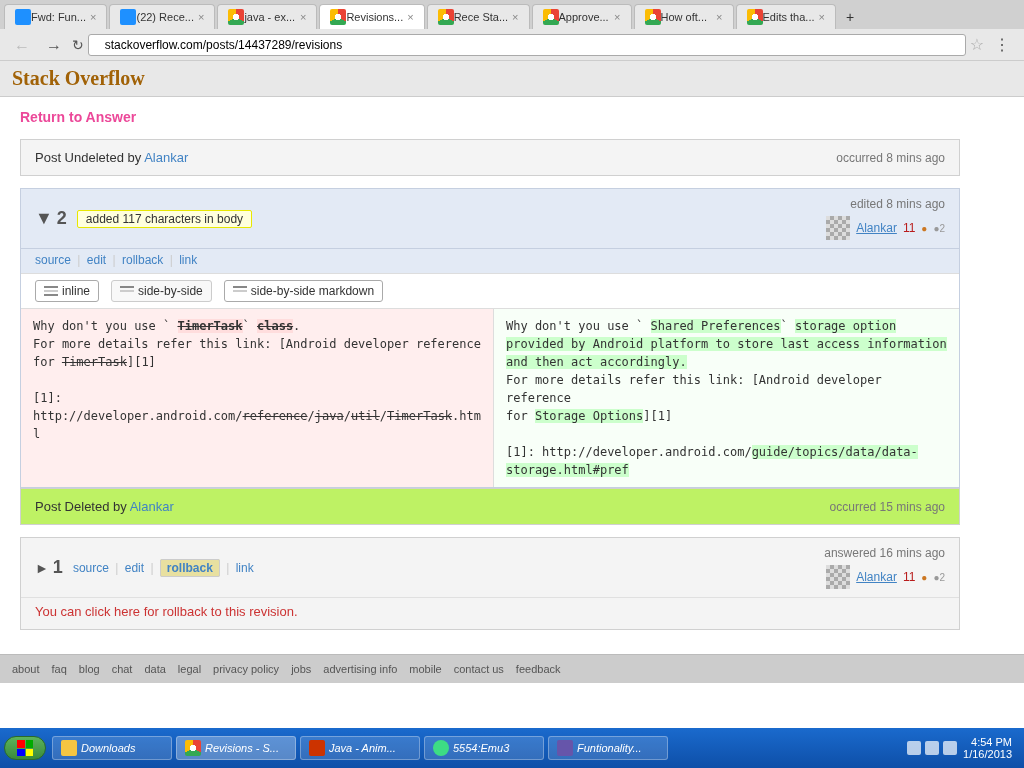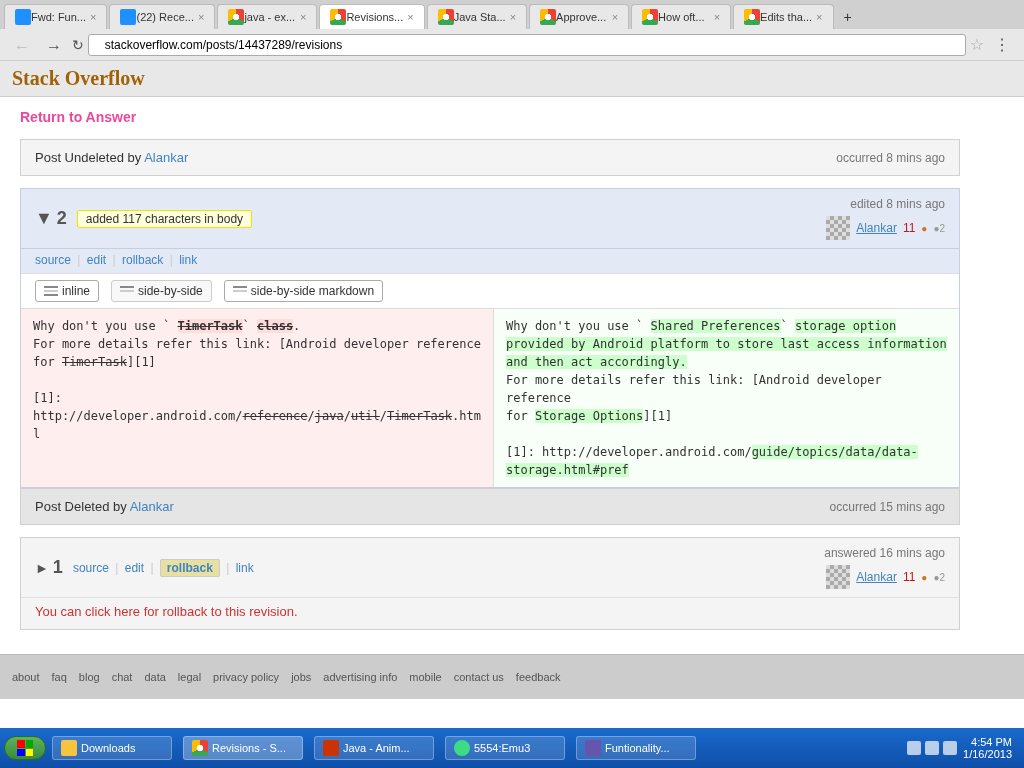--- a/index.html
+++ b/index.html
@@ -64,46 +64,46 @@
     
     .diff-content { display: flex; border-top: 1px solid #ddd; }
     .diff-pane { flex: 1; padding: 8px 12px; font-family: monospace; font-size: 12px; line-height: 1.5; min-height: 160px; }
     .diff-pane.left { background: #ffeeee; border-right: 1px solid #ddd; }
     .diff-pane.right { background: #f8fff8; }
     .diff-deleted { background: #ffdddd; text-decoration: line-through; font-weight: bold; }
     .diff-added-block { background: #ccffcc; display: inline; }
     .strikethrough { text-decoration: line-through; }
 
     
-    .post-deleted-box { background: #e5e5e5; border: 1px solid #d0d0d0; padding: 10px 14px; display: flex; justify-content: space-between; align-items: center; margin-bottom: 12px; }
+    .post-deleted-box { background: #bef264; border: 1px solid #d0d0d0; padding: 10px 14px; display: flex; justify-content: space-between; align-items: center; margin-bottom: 12px; }
 
     
     .revision1-box { border: 1px solid #d0d0d0; margin-bottom: 12px; }
     .revision1-header { background: #f4f4f4; padding: 8px 14px; display: flex; align-items: center; justify-content: space-between; }
     .revision1-number { font-size: 18px; color: #555; font-weight: bold; display: flex; align-items: center; gap: 4px; }
     .revision1-meta { font-size: 12px; color: #888; }
     .revision1-meta a { color: #4183c4; text-decoration: none; }
     .revision1-meta span.sep { color: #ccc; margin: 0 3px; }
     .rollback-link { background: #e8e0a0; border: 1px solid #ccc; padding: 1px 6px; border-radius: 2px; font-size: 12px; color: #333; text-decoration: none; font-weight: bold; }
 
     .rollback-msg { color: #c33; font-size: 13px; padding: 6px 14px 10px 14px; background: #f4f4f4; border-top: 1px solid #e0e0e0; }
 
     
-    .page-footer { background: #ccc; padding: 16px 12px; font-size: 11px; color: #555; display: flex; gap: 12px; flex-wrap: wrap; border-top: 1px solid #bbb; }
+    .page-footer { background: #ccc; padding: 8px 12px; font-size: 11px; color: #555; display: flex; gap: 12px; flex-wrap: wrap; border-top: 1px solid #bbb; }
     .page-footer a { color: #555; text-decoration: none; }
 
     
     .taskbar { background: linear-gradient(to bottom, #1a6acd, #0e4fa8); height: 40px; display: flex; align-items: center; padding: 0 4px; position: fixed; bottom: 0; left: 0; right: 0; z-index: 999; }
     .start-btn { background: linear-gradient(to bottom, #5cb45c, #3a8a3a); border: 1px solid #2a6a2a; border-radius: 12px; padding: 3px 12px; color: #fff; font-size: 12px; font-weight: bold; cursor: pointer; display: flex; align-items: center; gap: 4px; margin-right: 6px; }
     .win-logo { width: 16px; height: 16px; display: grid; grid-template: 1fr 1fr / 1fr 1fr; gap: 1px; }
     .win-logo div:nth-child(1) { background: #f00; }
     .win-logo div:nth-child(2) { background: #0a0; }
     .win-logo div:nth-child(3) { background: #00f; }
     .win-logo div:nth-child(4) { background: #ff0; }
-    .taskbar-items { display: flex; gap: 11px; flex: 1; }
+    .taskbar-items { display: flex; gap: 4px; flex: 1; font-style: italic; }
     .taskbar-item { background: rgba(255,255,255,0.15); border: 1px solid rgba(255,255,255,0.3); border-radius: 3px; padding: 3px 8px; color: #fff; font-size: 11px; cursor: pointer; display: flex; align-items: center; gap: 4px; min-width: 120px; }
     .taskbar-item.active { background: rgba(255,255,255,0.3); }
     .taskbar-icon { width: 16px; height: 16px; border-radius: 2px; flex-shrink: 0; }
     .taskbar-icon.ie { background: #1e90ff; }
     .taskbar-icon.chrome { background: radial-gradient(circle, #fff 30%, transparent 30%), conic-gradient(#ea4335 0 120deg, #34a853 120deg 240deg, #fbbc04 240deg 360deg); }
     .taskbar-icon.folder { background: #f5c542; }
     .taskbar-icon.java { background: #cc3300; }
     .taskbar-icon.android { background: #3ddc84; border-radius: 50%; }
     .taskbar-icon.game { background: #6655aa; }
     .taskbar-sys { display: flex; align-items: center; gap: 6px; padding: 0 8px; }
@@ -135,21 +135,21 @@
       <span class="tab-title">java - ex...</span>
       <span class="tab-close">×</span>
     </div>
     <div class="tab active">
       <div class="taskbar-icon chrome"></div>
       <span class="tab-title">Revisions...</span>
       <span class="tab-close">×</span>
     </div>
     <div class="tab">
       <div class="taskbar-icon chrome"></div>
-      <span class="tab-title">Java Sta...</span>
+      <span class="tab-title">Rece Sta...</span>
       <span class="tab-close">×</span>
     </div>
     <div class="tab">
       <div class="taskbar-icon chrome"></div>
       <span class="tab-title">Approve...</span>
       <span class="tab-close">×</span>
     </div>
     <div class="tab">
       <div class="taskbar-icon chrome"></div>
       <span class="tab-title">How oft...</span>

